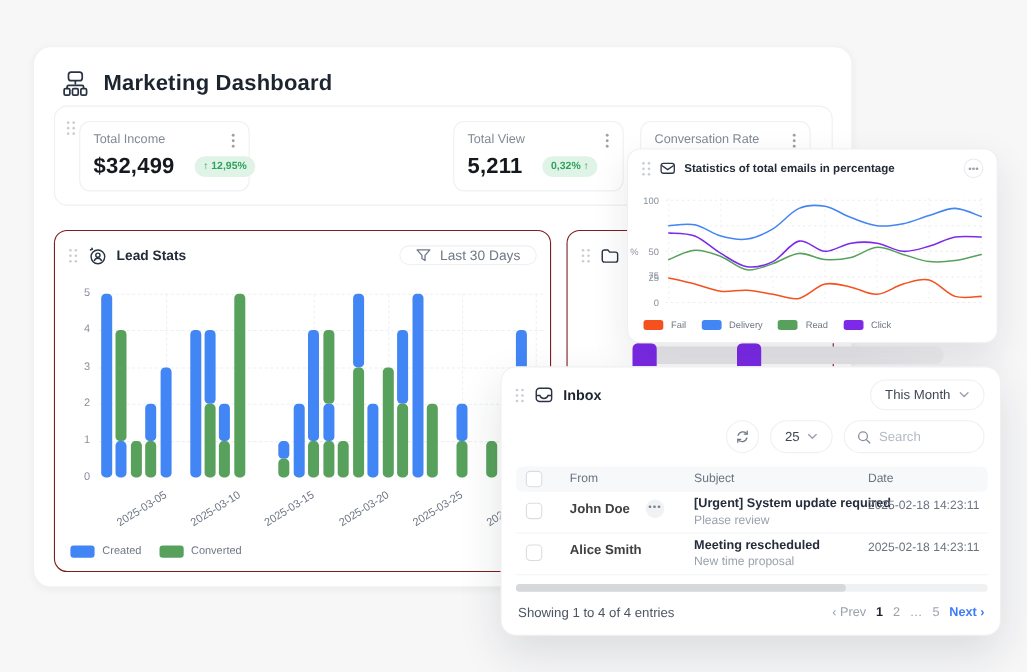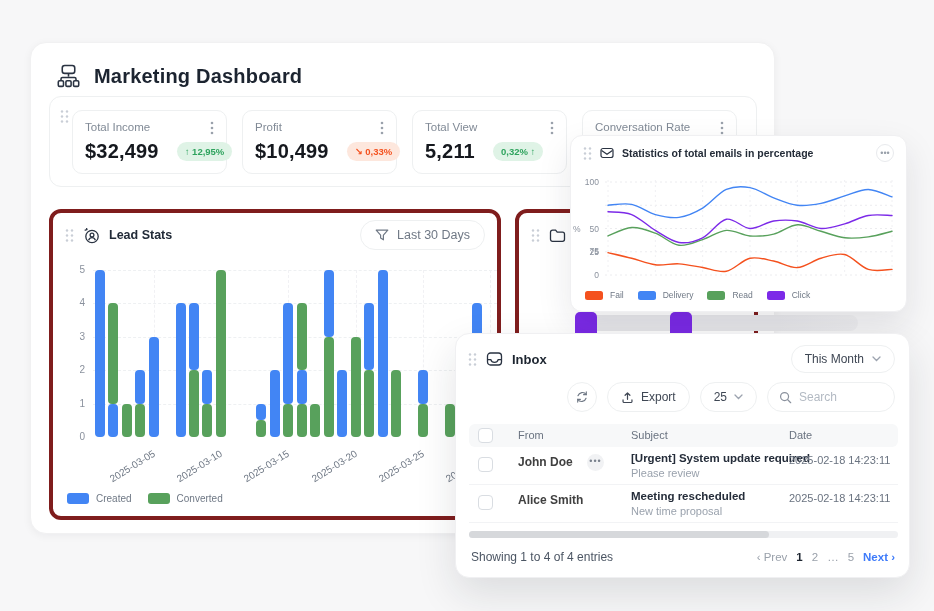--- a/index.html
+++ b/index.html
@@ -23,24 +23,24 @@
     border-radius:10px; padding:10px 12px; background:#fff; }
   .stat-top { display:flex; align-items:flex-start; justify-content:space-between; }
   .stat-label { font-size:11.5px; color:#818a96; }
   .stat-bottom { display:flex; align-items:center; gap:18px; margin-top:5px; }
   .stat-value { font-size:20px; font-weight:700; color:#15181e; letter-spacing:.2px; }
   .badge { font-size:9.5px; font-weight:600; padding:4px 8px; border-radius:20px; white-space:nowrap; }
   .badge.positive { background:#dff3e6; color:#2ea35d; }
   .badge.negative { background:#fde7dd; color:#f4511e; }
 
   
-  .inner-card { position:absolute; border:4px solid #7f1d1d; border-radius:12px; background:#fff; }
+  .inner-card { position:absolute; border:1px solid #7f1d1d; border-radius:12px; background:#fff; }
   .card-head { position:absolute; left:0; top:0; right:0; height:44px; display:flex; align-items:center; padding:0 12px; gap:9px; }
   .card-title { font-size:12.5px; font-weight:600; color:#222b38; }
-  .filter-btn { margin-left:auto; display:flex; align-items:center; gap:8px; height:30px; padding:0 14px;
+  .filter-btn { margin-left:auto; display:flex; align-items:center; gap:8px; height:18px; padding:0 14px;
     border:1px solid #eef0f1; border-radius:18px; background:#fff; color:#6f7885; font-size:12.5px; cursor:pointer; }
 
   .lead-card { left:18px; top:166px; width:452px; height:311px; }
   .folder-card { left:484px; top:166px; width:243px; height:311px; }
 
   
   #lead-chart { position:absolute; inset:0; }
   .ls-plot { position:absolute; left:40px; top:57px; width:404px; height:167px; }
   .gl-h { position:absolute; left:0; right:0; height:0; border-top:1px dashed #eef0f2; }
   .gl-v { position:absolute; top:0; bottom:0; width:0; border-left:1px dashed #f1f1f4; }
@@ -152,36 +152,20 @@
               <svg width="4" height="14" viewBox="0 0 4 14" fill="#9aa1ab">
                 <circle cx="2" cy="2" r="1.3"></circle>
                 <circle cx="2" cy="7" r="1.3"></circle>
                 <circle cx="2" cy="12" r="1.3"></circle>
               </svg>
             </span>
           </div>
           <div class="stat-bottom">
             <span class="stat-value">$32,499</span>
             <span class="badge positive">↑ 12,95%</span>
-          </div>
-        </div>
-        <div class="stat-card" style="left: 192px;">
-          <div class="stat-top">
-            <span class="stat-label">Profit</span>
-            <span class="icon">
-              <svg width="4" height="14" viewBox="0 0 4 14" fill="#9aa1ab">
-                <circle cx="2" cy="2" r="1.3"></circle>
-                <circle cx="2" cy="7" r="1.3"></circle>
-                <circle cx="2" cy="12" r="1.3"></circle>
-              </svg>
-            </span>
-          </div>
-          <div class="stat-bottom">
-            <span class="stat-value">$10,499</span>
-            <span class="badge negative">↘ 0,33%</span>
           </div>
         </div>
         <div class="stat-card" style="left: 362px;">
           <div class="stat-top">
             <span class="stat-label">Total View</span>
             <span class="icon">
               <svg width="4" height="14" viewBox="0 0 4 14" fill="#9aa1ab">
                 <circle cx="2" cy="2" r="1.3"></circle>
                 <circle cx="2" cy="7" r="1.3"></circle>
                 <circle cx="2" cy="12" r="1.3"></circle>
@@ -481,29 +465,20 @@
     <div class="ib-toolbar">
       <button class="icon-btn">
         <span class="icon">
           <svg width="14" height="14" viewBox="0 0 16 16" fill="none" stroke="#6f7885" stroke-width="1.3" stroke-linecap="round">
             <path d="M12.8 5.2A5.3 5.3 0 0 0 3.4 6.6M3.2 10.8a5.3 5.3 0 0 0 9.4-1.4"></path>
             <path d="M12.9 2.2v3.1h-3.1M3.1 13.8v-3.1h3.1"></path>
           </svg>
         </span>
       </button>
       <button class="pill-btn">
-        <span class="icon">
-          <svg width="13" height="13" viewBox="0 0 14 14" fill="none" stroke="#3f4754" stroke-width="1.3" stroke-linecap="round" stroke-linejoin="round">
-            <path d="M7 9V2.2M4.4 4.6 7 2l2.6 2.6"></path>
-            <path d="M2.2 9.6v1.6a1.2 1.2 0 0 0 1.2 1.2h7.2a1.2 1.2 0 0 0 1.2-1.2V9.6"></path>
-          </svg>
-        </span>
-        <span>Export</span>
-      </button>
-      <button class="pill-btn">
         <span>25</span>
         <span class="icon">
           <svg width="9" height="6" viewBox="0 0 9 6" fill="none" stroke="#9ca3af" stroke-width="1.3" stroke-linecap="round">
               <path d="M1 1l3.5 3.5L8 1"></path>
             </svg>
         </span>
       </button>
       <div class="search-box">
         <span class="icon">
           <svg width="13" height="13" viewBox="0 0 14 14" fill="none" stroke="#8a919d" stroke-width="1.3" stroke-linecap="round">

